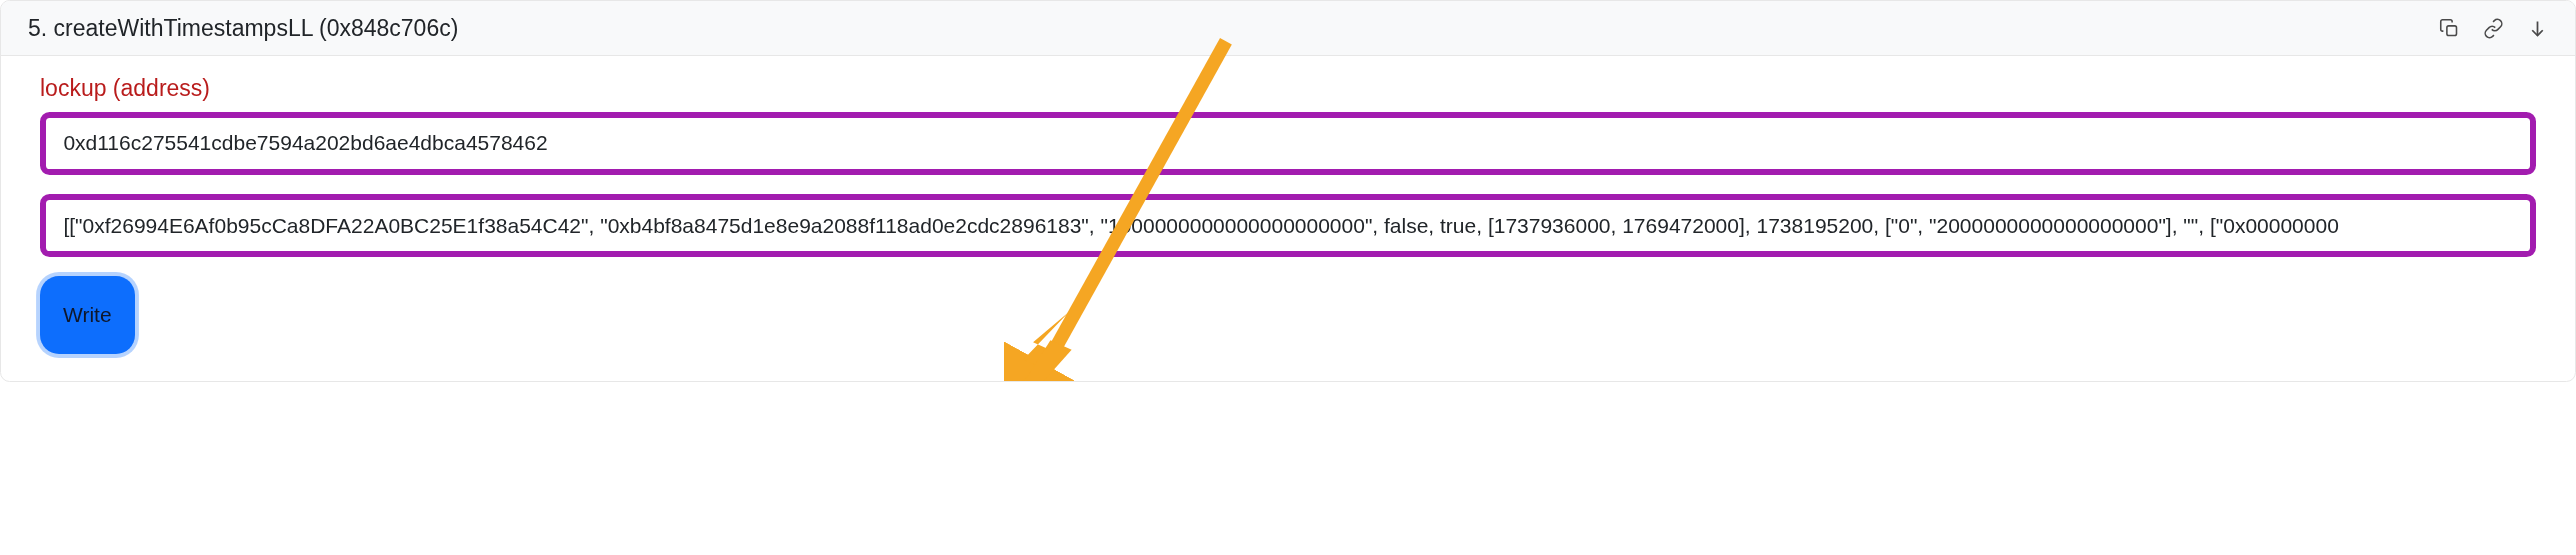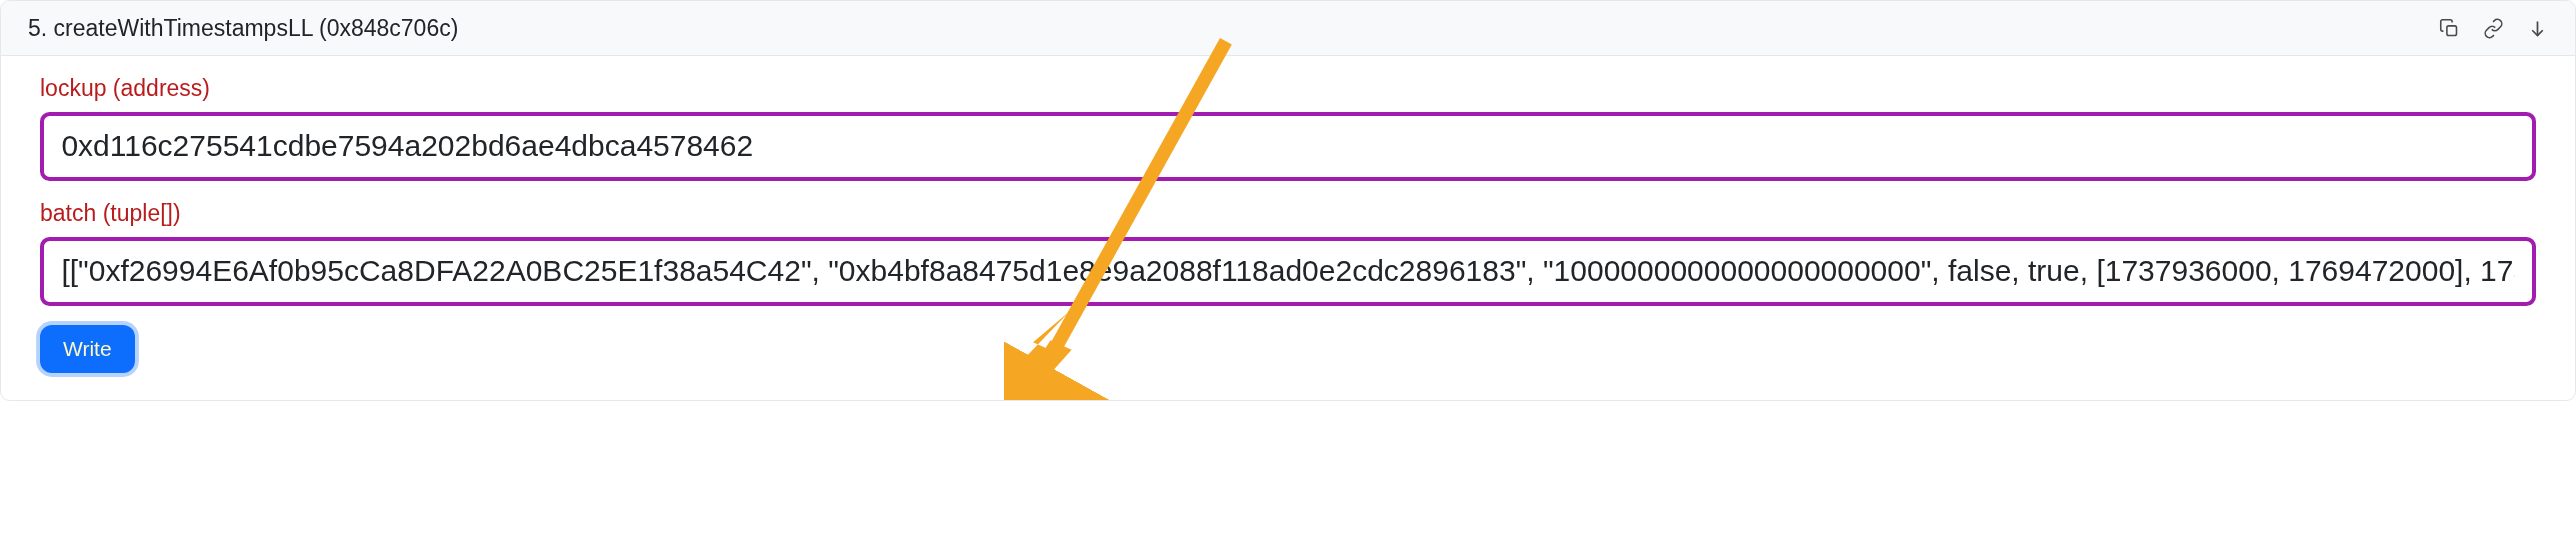--- a/index.html
+++ b/index.html
@@ -54,34 +54,34 @@
     }
     .field-label {
       font-size: 23px;
       color: #b91c1c;
       margin-bottom: 9.6px;
       display: block;
     }
     .field-input {
       width: 100%;
       padding: 13.5px 17.4px;
-      font-size: 30px;
-      border: 4px solid #a21caf;
+      font-size: 21px;
+      border: 6px solid #a21caf;
       border-radius: 9.6px;
       color: #212529;
       background: #ffffff;
       font-family: inherit;
       outline: none;
     }
     .write-button {
       background: #0d6efd;
-      color: #fef9c3;
+      color: #0f172a;
       border: none;
-      border-radius: 12px;
-      padding: 12px 23px;
+      border-radius: 19px;
+      padding: 27px 23px;
       font-size: 21px;
       font-weight: 400;
       cursor: pointer;
       box-shadow: 0 0 0 3.9px rgba(13, 110, 253, 0.3);
       outline: none;
     }
     .arrow-annotation {
       position: absolute;
       top: 21px;
       left: 1003px;
@@ -118,21 +118,20 @@
   </div>
 
   <div class="body">
     <div class="field-group">
       <label class="field-label">lockup (address)</label>
       <input type="text" class="field-input" value="0xd116c275541cdbe7594a202bd6ae4dbca4578462" style="">
     </div>
 
 
     <div class="field-group">
-      <label class="field-label">batch (tuple[])</label>
       <input type="text" class="field-input" value="[[&quot;0xf26994E6Af0b95cCa8DFA22A0BC25E1f38a54C42&quot;, &quot;0xb4bf8a8475d1e8e9a2088f118ad0e2cdc2896183&quot;, &quot;1000000000000000000000&quot;, false, true, [1737936000, 1769472000], 1738195200, [&quot;0&quot;, &quot;2000000000000000000&quot;], &quot;&quot;, [&quot;0x00000000" style="">
     </div>
 
     <button class="write-button">Write</button>
   </div>
 
   <div class="arrow-annotation">
     <svg width="251" height="405" viewBox="0 0 260 420">
       <defs>
         <marker id="arrowhead" markerWidth="12" markerHeight="12" refX="2" refY="6" orient="auto">

